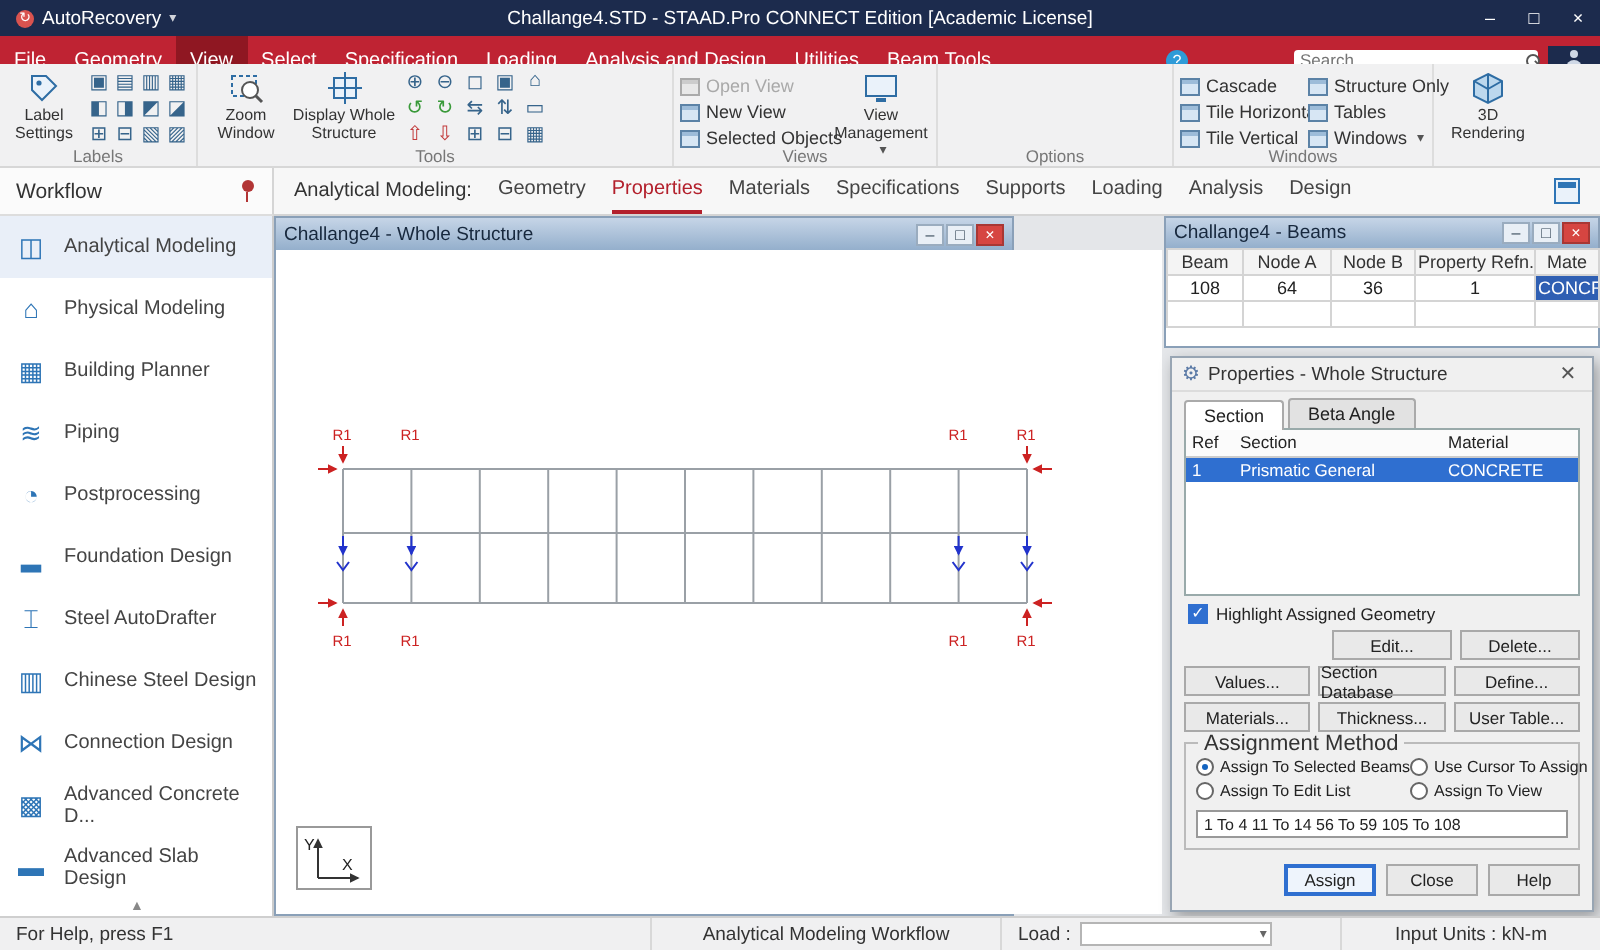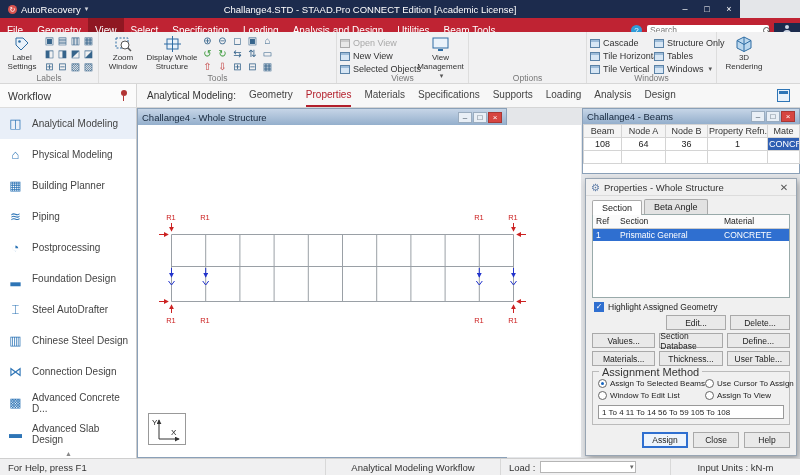--- a/index.html
+++ b/index.html
@@ -1,34 +1,34 @@
 <!DOCTYPE html>
 <html><head>
 <meta charset="utf-8">
 <style>
   *{margin:0;padding:0;box-sizing:border-box;font-family:"Liberation Sans",sans-serif;}
   html,body{width:800px;height:475px;overflow:hidden;}
   #app{position:relative;width:800px;height:475px;background:#e4e6e9;font-size:10px;color:#222;}
 
   
-  .titlebar{position:absolute;left:0;top:0;width:740px;height:18px;background:#1c2b4d;color:#fff;display:flex;align-items:center;font-size:9.5px;gap:16px;}
+  .titlebar{position:absolute;left:0;top:0;width:800px;height:18px;background:#1c2b4d;color:#fff;display:flex;align-items:center;font-size:9.5px;gap:16px;}
   .autorec{display:flex;align-items:center;gap:4px;padding:0 8px;height:100%;}
   .autorec-ic{width:9px;height:9px;border-radius:50%;background:#d9534f;color:#fff;font-size:7px;line-height:9px;text-align:center;}
   .caret{font-size:7px;opacity:.8;}
   .tb-title{position:absolute;left:0;right:0;text-align:center;pointer-events:none;}
   .tb-ctrls{margin-left:auto;display:flex;z-index:2;}
   .tb-btn{width:22px;height:18px;display:flex;align-items:center;justify-content:center;font-size:9px;cursor:default;}
 
   
   .menubar{position:absolute;left:0;top:18px;width:800px;height:24px;background:#bf2333;display:flex;align-items:center;color:#fff;font-size:10px;}
   .menu-item{padding:0 7px;height:100%;display:flex;align-items:center;white-space:nowrap;}
   .menu-item.active{background:#8f1722;}
   .menu-right{margin-left:auto;display:flex;align-items:center;gap:5px;height:100%;padding-right:0;}
   .help-badge{width:11px;height:11px;border-radius:50%;background:#2f9bd8;color:#fff;font-size:8px;display:flex;align-items:center;justify-content:center;}
-  .searchbox{width:122px;height:11px;background:#fff;border-radius:2px;display:flex;align-items:center;padding:0 3px;gap:2px;}
+  .searchbox{width:122px;height:11px;background:#fff;border-radius:2px;display:flex;align-items:center;padding:0 3px;gap:2px;margin-left:48px;}
   .searchbox input{flex:1;border:none;outline:none;font-size:8.5px;height:10px;color:#444;background:transparent;}
   .mag{position:relative;width:7px;height:7px;flex:0 0 auto;}
   .mag::before{content:"";position:absolute;left:0;top:0;width:5px;height:5px;border:1px solid #555;border-radius:50%;}
   .mag::after{content:"";position:absolute;left:4px;top:4px;width:3px;height:1px;background:#555;transform:rotate(45deg);}
   .user-seg{width:26px;height:14px;background:#1c2b4d;display:flex;align-items:center;justify-content:center;}
   .user-ic{position:relative;width:10px;height:10px;}
   .user-ic::before{content:"";position:absolute;left:3px;top:0;width:4px;height:4px;border-radius:50%;background:#cfd8e6;}
   .user-ic::after{content:"";position:absolute;left:1px;top:5px;width:8px;height:4px;border-radius:4px 4px 0 0;background:#cfd8e6;}
 
   
@@ -564,21 +564,21 @@
           <div class="radio sel">
             <span class="rdot"></span>
             <span>Assign To Selected Beams</span>
           </div>
           <div class="radio">
             <span class="rdot"></span>
             <span>Use Cursor To Assign</span>
           </div>
           <div class="radio">
             <span class="rdot"></span>
-            <span>Window To Edit List</span>
+            <span>Assign To Edit List</span>
           </div>
           <div class="radio">
             <span class="rdot"></span>
             <span>Assign To View</span>
           </div>
         </div>
         <input class="listinput" value="1 To 4 11 To 14 56 To 59 105 To 108" style="">
       </div>
       <div class="pdlg-foot">
         <div class="fbtn default">Assign</div>

